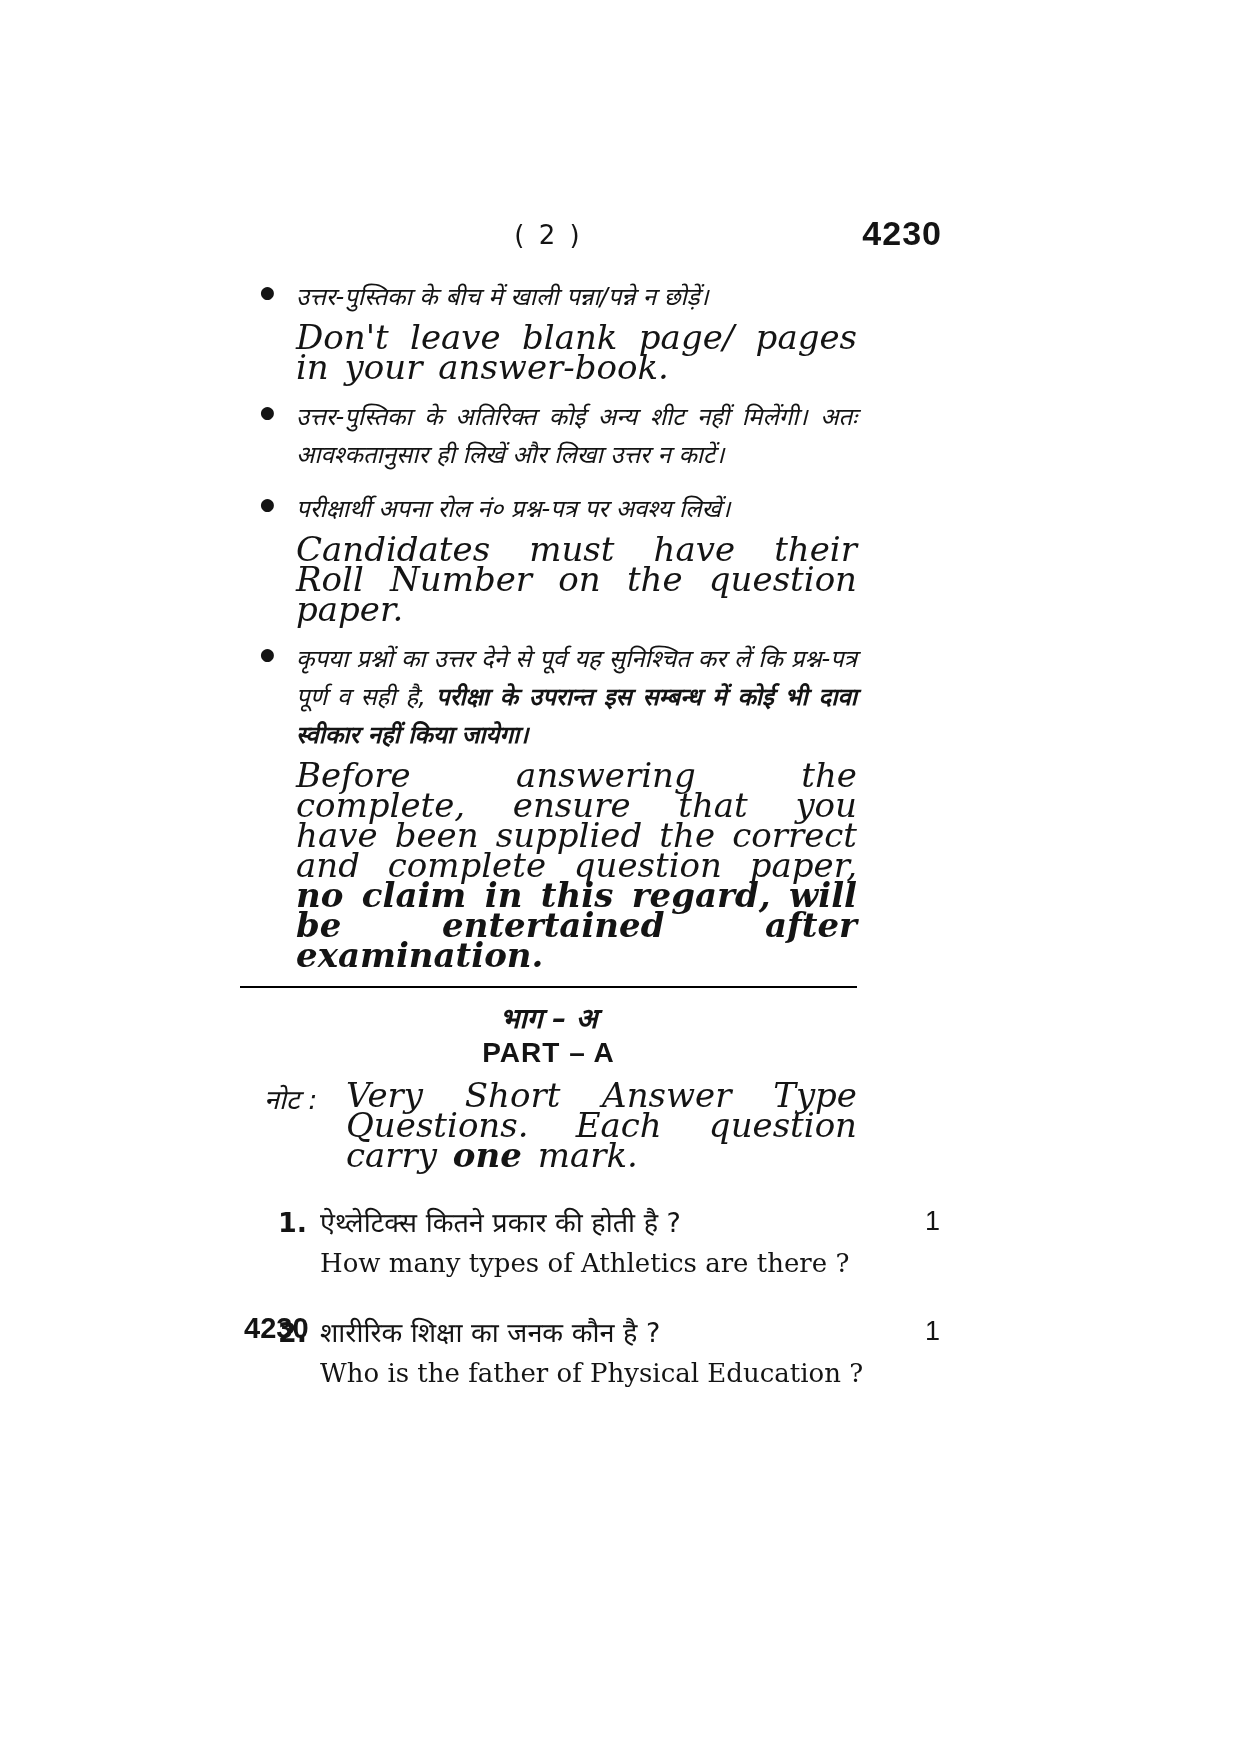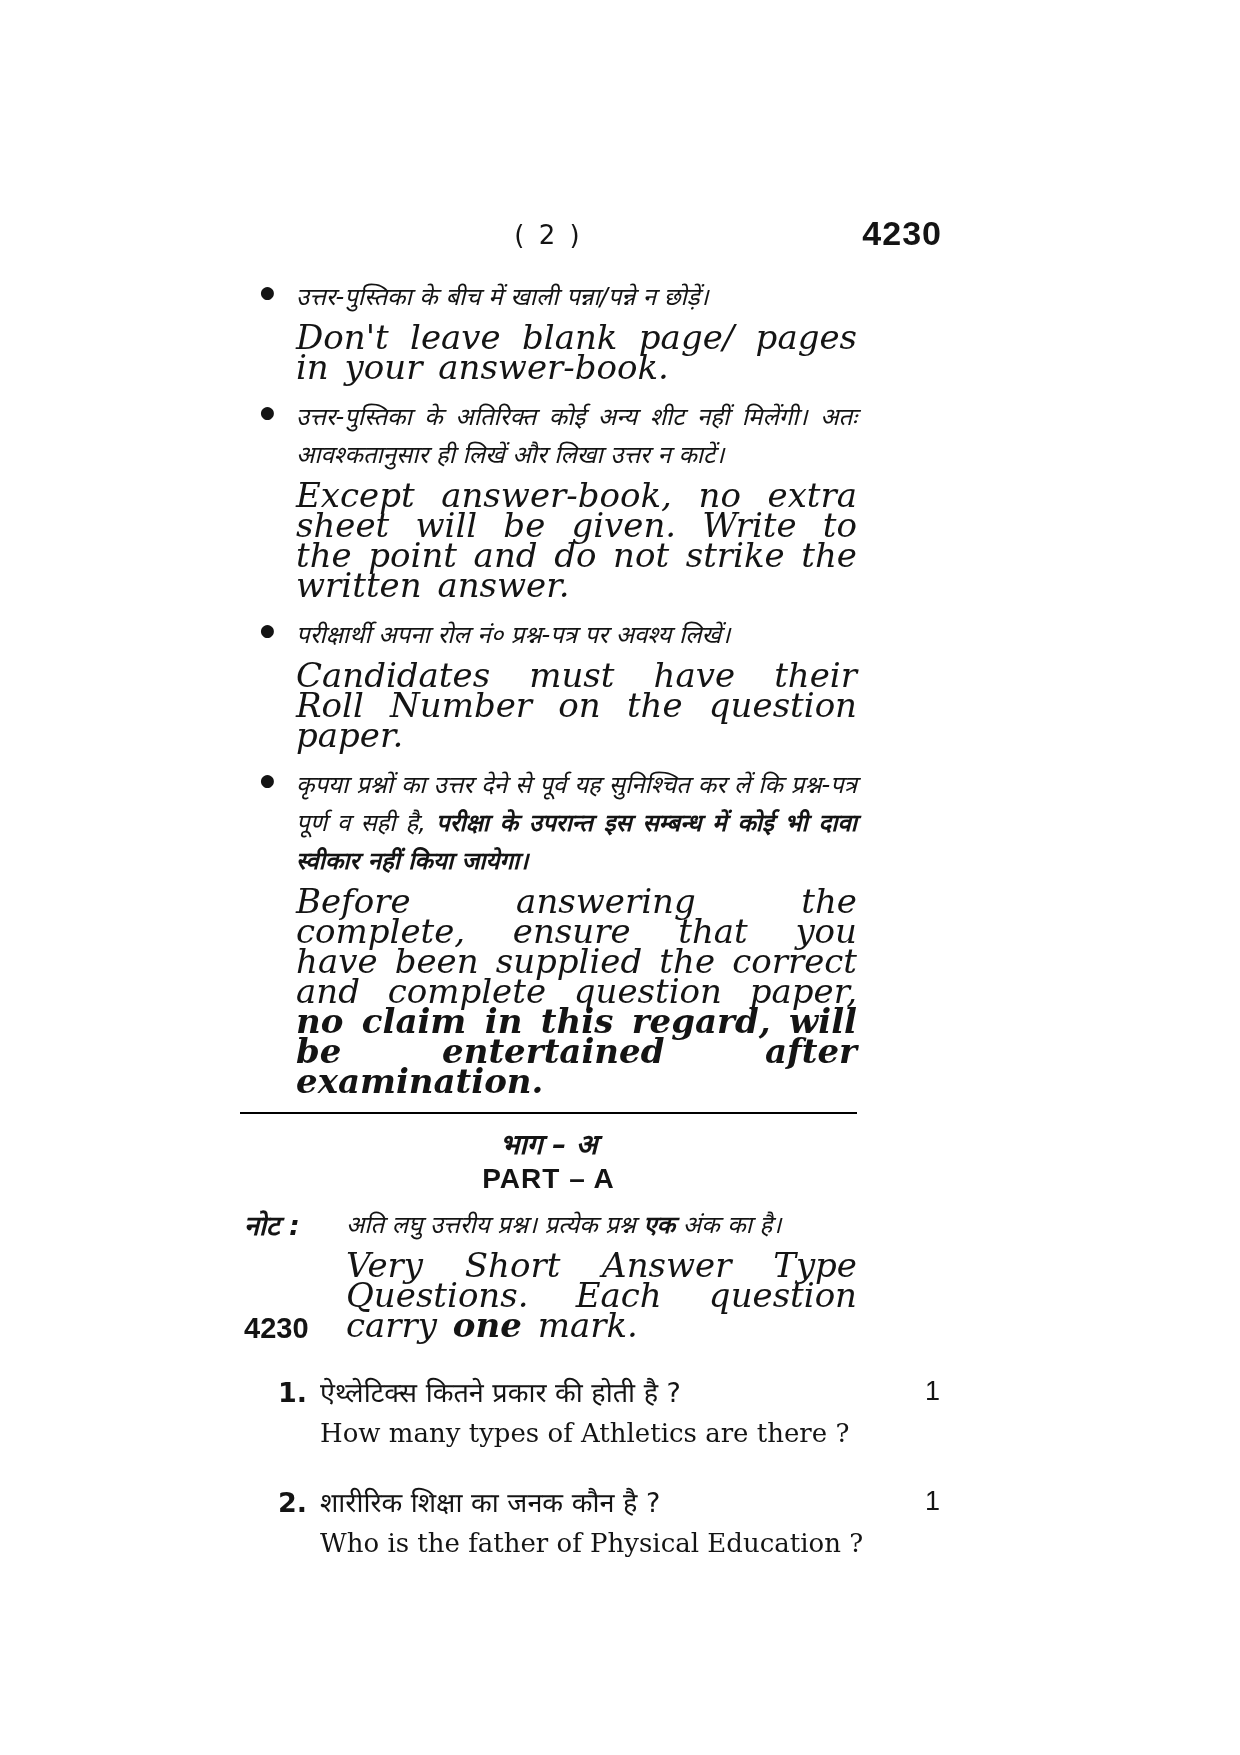--- a/index.html
+++ b/index.html
@@ -109,24 +109,24 @@
   }
   
   .note {
     position: relative;
     padding-left: 106px;
     width: 511px;
     margin-top: 10px;
   }
   .note-label {
     position: absolute;
-    left: 4px;
+    left: 24px;
     top: 0;
     font-family: "DejaVu Sans", sans-serif;
-    font-weight: bold;
+    font-weight: normal;
     font-style: italic;
     font-size: 27px;
   }
   .note .hi { text-align: left; }
   
   .question { margin-top: 34px; width: 700px; }
   .q-row {
     position: relative;
     padding-left: 80px;
     padding-right: 40px;
@@ -184,21 +184,20 @@
 
       <div class="bullet">
         <span class="dot">●</span>
         <p class="hi">उत्तर-पुस्तिका के बीच में खाली पन्ना/पन्ने न छोड़ें।</p>
         <p class="en">Don't leave blank page/ pages in your answer-book.</p>
       </div>
 
       <div class="bullet">
         <span class="dot">●</span>
         <p class="hi">उत्तर-पुस्तिका के अतिरिक्त कोई अन्य शीट नहीं मिलेंगी। अतः आवश्कतानुसार ही लिखें और लिखा उत्तर न काटें।</p>
-        <p class="en">Except answer-book, no extra sheet will be given. Write to the point and do not strike the written answer.</p>
       </div>
 
       <div class="bullet">
         <span class="dot">●</span>
         <p class="hi">परीक्षार्थी अपना रोल नं० प्रश्न-पत्र पर अवश्य लिखें।</p>
         <p class="en">Candidates must have their Roll Number on the question paper.</p>
       </div>
 
       <div class="bullet">
         <span class="dot">●</span>
@@ -208,21 +207,20 @@
 
     </div>
 
     <div class="rule"></div>
 
     <div class="part-hi">भाग – अ</div>
     <div class="part-en">PART – A</div>
 
     <div class="note">
       <span class="note-label">नोट :</span>
-      <p class="hi"><span>अति लघु उत्तरीय प्रश्न। प्रत्येक प्रश्न </span><span class="b">एक</span><span> अंक का है।</span></p>
       <p class="en"><span>Very Short Answer Type Questions. Each question carry </span><span class="b">one</span><span> mark.</span></p>
     </div>
 
     <div class="question">
       <div class="q-row">
         <span class="q-num">1.</span>
         <span class="q-hi">ऐथ्लेटिक्स कितने प्रकार की होती है ?</span>
         <span class="q-marks">1</span>
       </div>
       <p class="q-en">How many types of Athletics are there ?</p>

